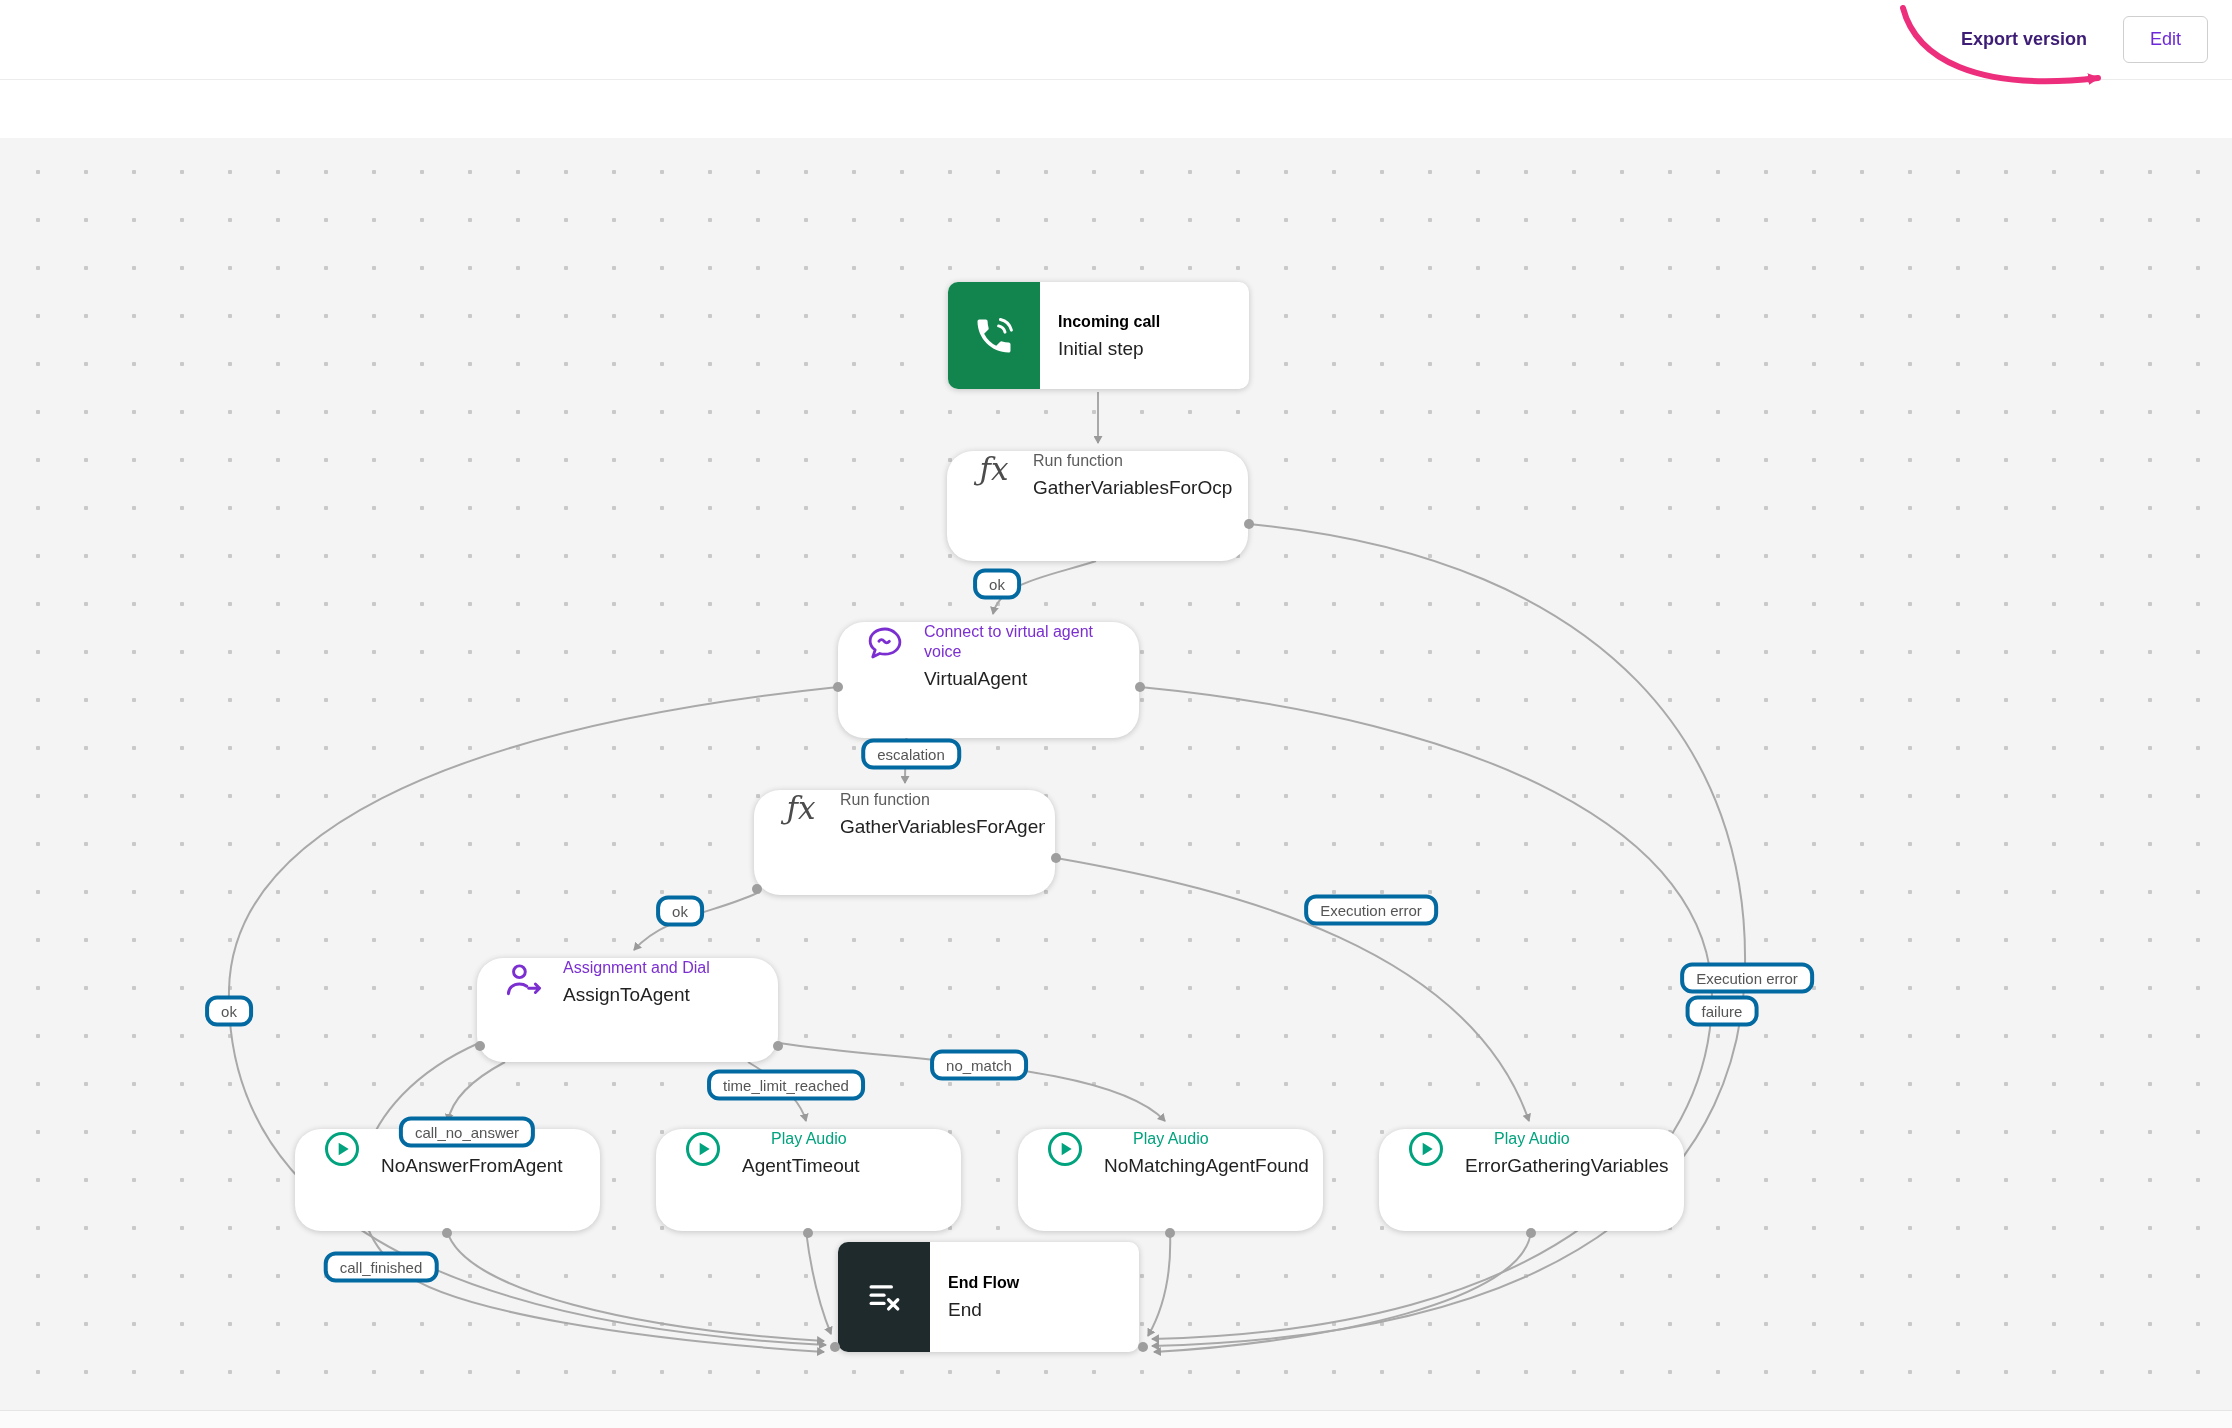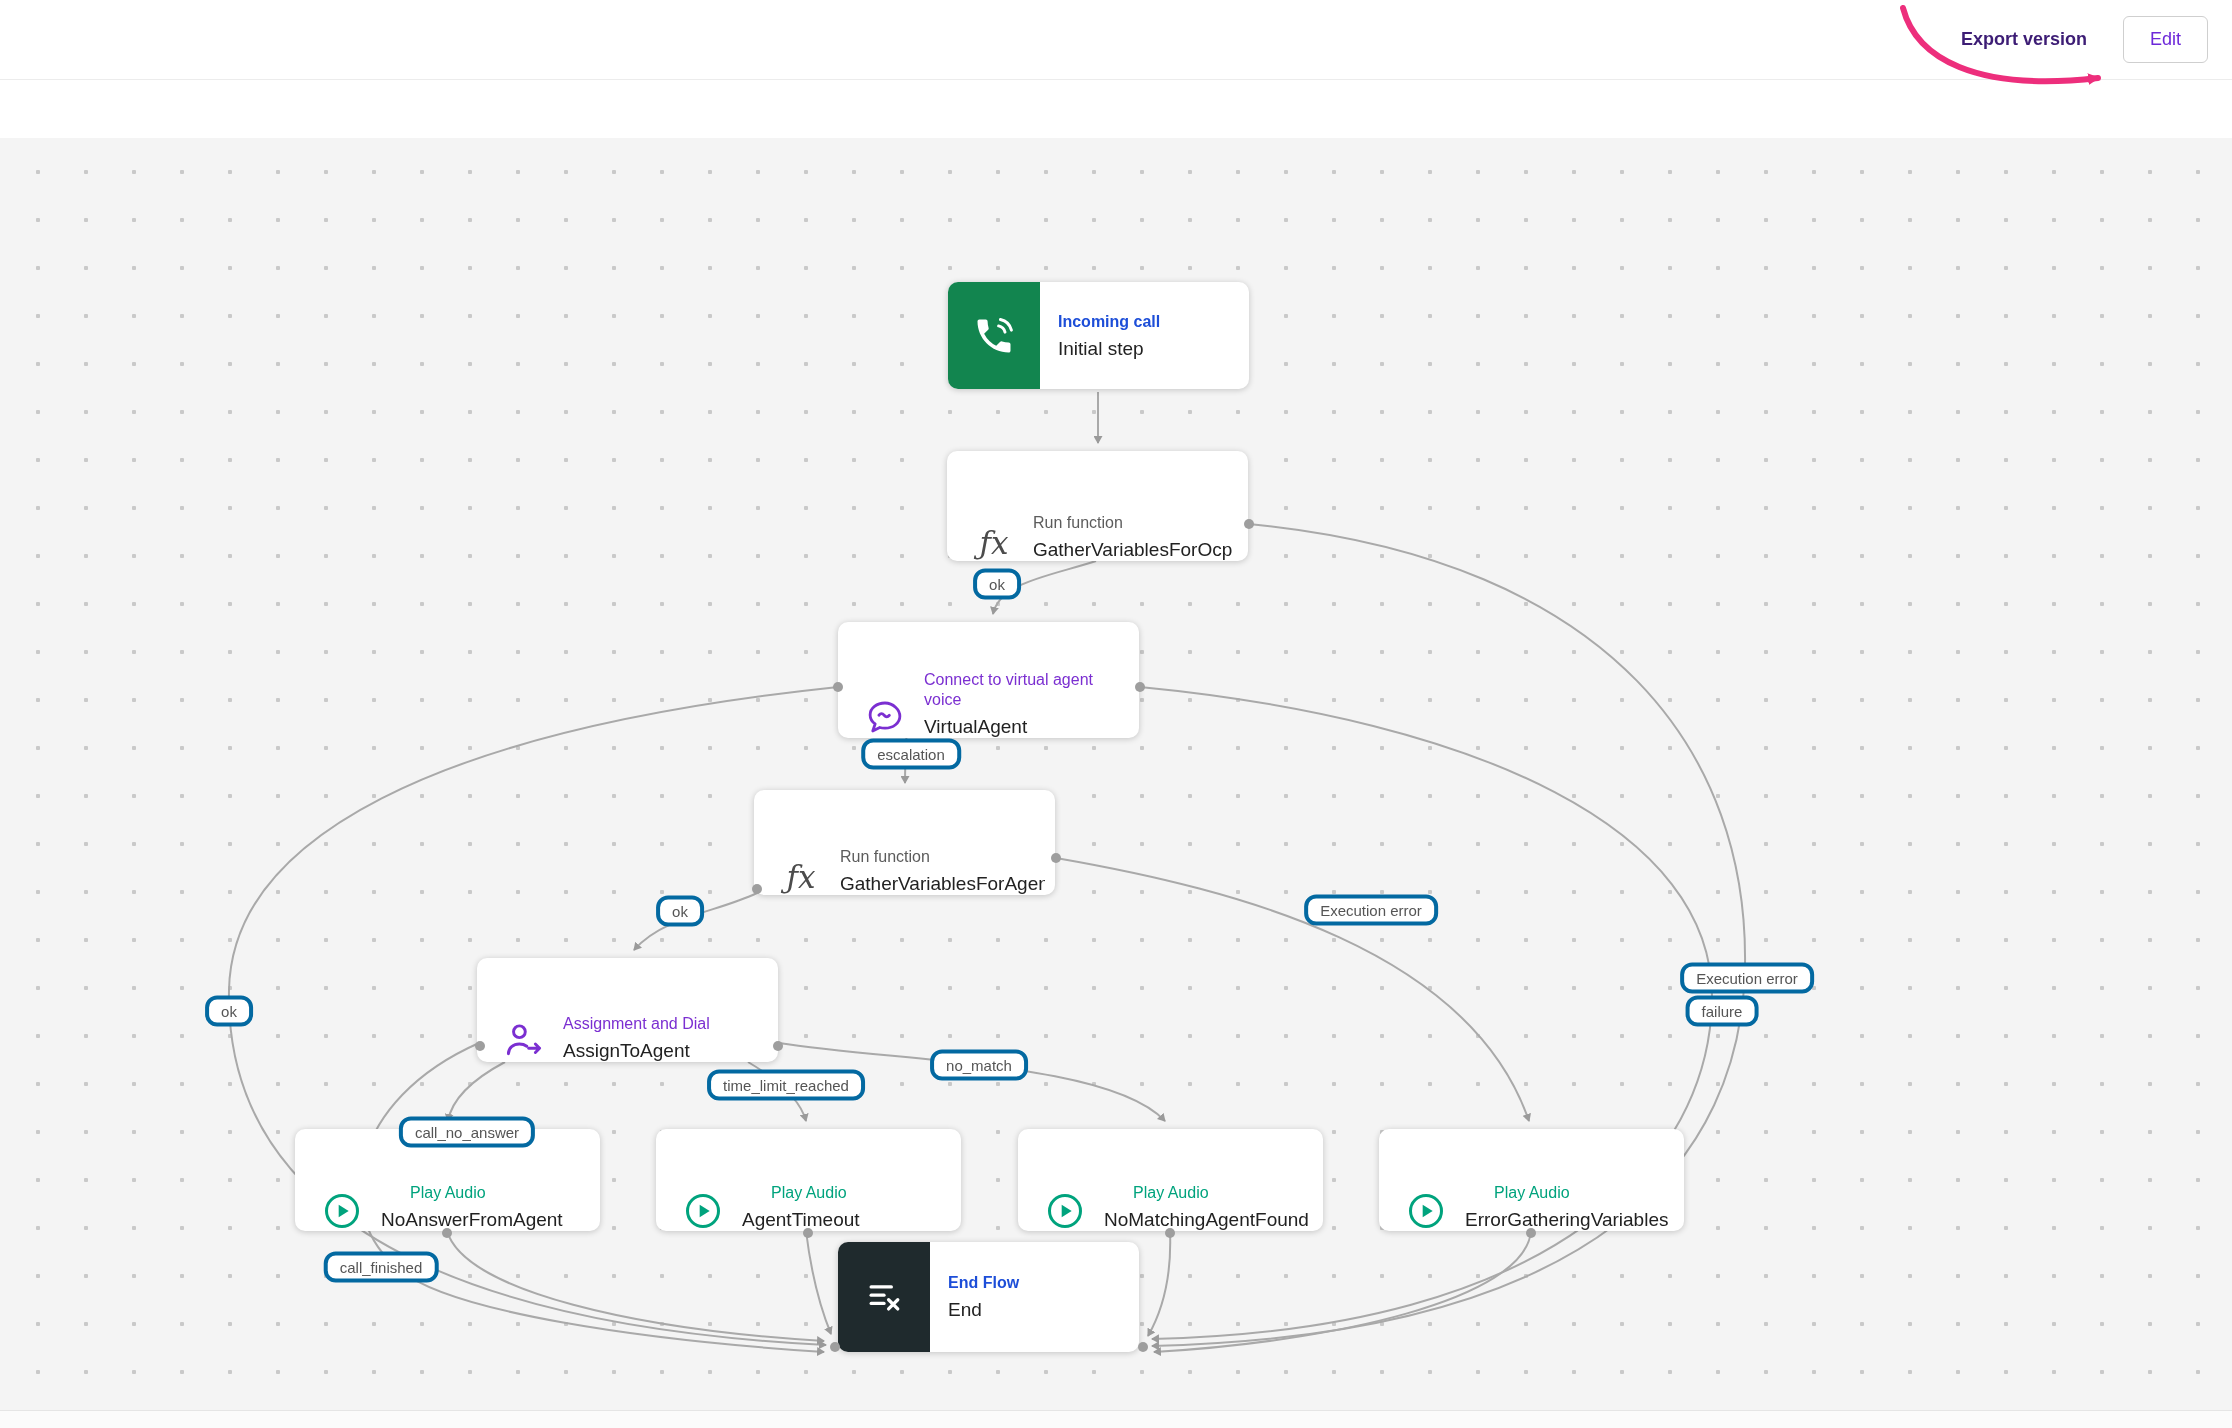--- a/index.html
+++ b/index.html
@@ -29,25 +29,25 @@
   svg.ports{position:absolute;left:0;top:0;width:2232px;height:1428px;z-index:4;pointer-events:none;}
   svg.annotation{position:absolute;left:1860px;top:0;width:310px;height:125px;z-index:20;pointer-events:none;}
 
   
   .node{position:absolute;background:#fff;border-radius:10px;box-shadow:0 1px 6px rgba(0,0,0,.20);
     display:flex;align-items:stretch;z-index:2;box-sizing:border-box;cursor:pointer;}
   .iconblock{width:92px;flex:0 0 92px;border-radius:10px 0 0 10px;display:flex;align-items:center;justify-content:center;}
   .iconblock.green{background:#12854f;}
   .iconblock.dark{background:#1f2a2d;}
   .node .ntext{display:flex;flex-direction:column;justify-content:center;min-width:0;padding-left:18px;padding-right:10px;}
-  .node.plain{align-items:flex-end;}
+  .node.plain{align-items:flex-start;border-radius:26px;}
   .inline-icon{flex:0 0 46px;width:46px;margin-left:24px;margin-right:16px;display:flex;align-items:center;justify-content:center;}
   .fx{font-family:"DejaVu Serif",serif;font-style:italic;font-size:31px;color:#4c4c4c;}
   .ntype{font-size:16px;color:#5c5c5c;margin-bottom:6px;line-height:1.25;}
-  .ntype.bold{font-weight:bold;color:#1d4ed8;}
+  .ntype.bold{font-weight:bold;color:#000000;}
   .ntype.purple{color:#7b2fd1;}
   .ntype.teal{color:#00a37d;margin-left:29px;}
   .nname{font-size:19px;color:#222;white-space:nowrap;overflow:hidden;}
 
   
   .elabel{position:absolute;transform:translate(-50%,-50%);background:#fff;border:4px solid #0369a1;
     border-radius:12px;padding:3px 12px;font-size:15px;color:#555;z-index:3;white-space:nowrap;}
 </style>
 </head>
 <body>

